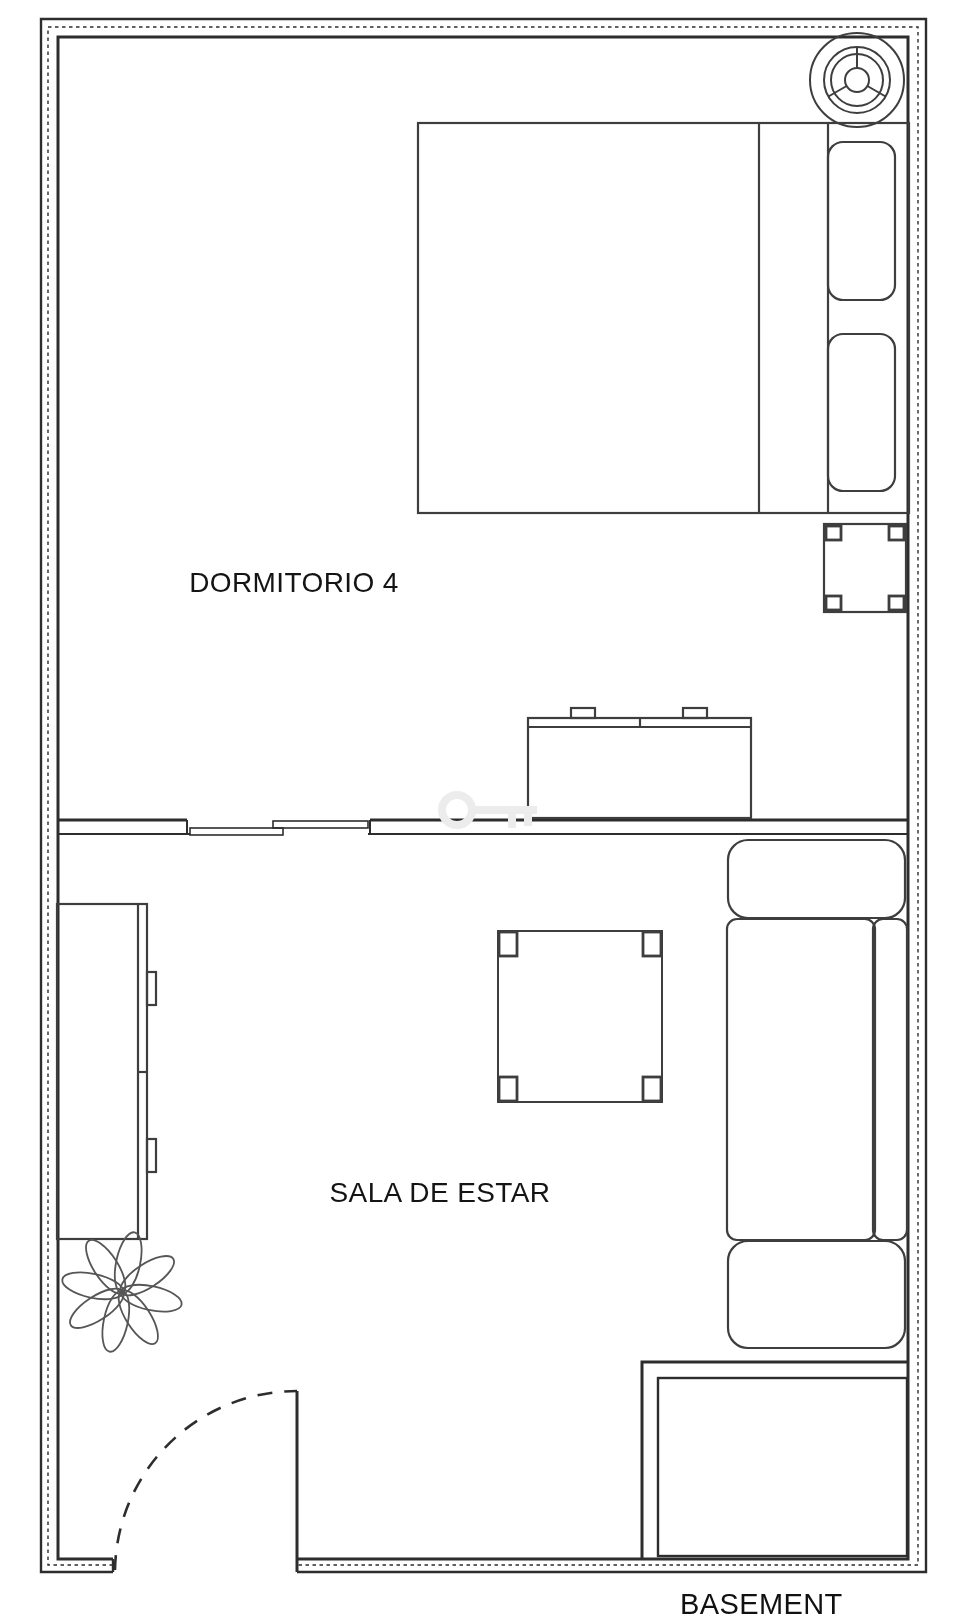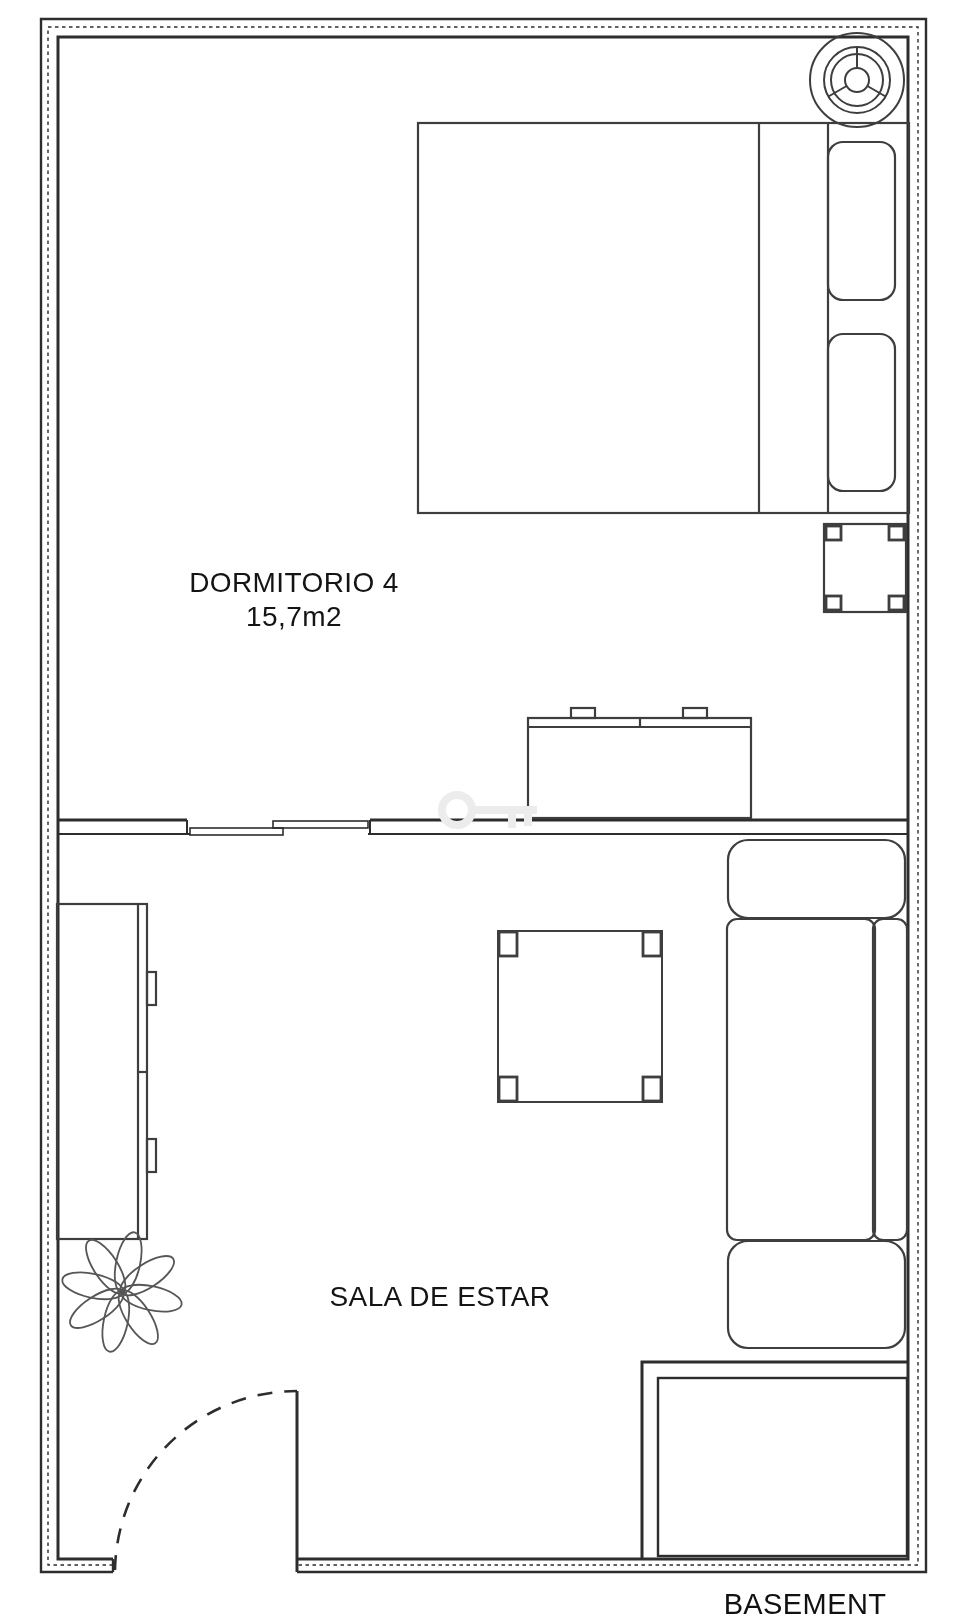--- a/index.html
+++ b/index.html
@@ -16,21 +16,21 @@
     position:absolute;
     text-align:center;
     color:#141414;
     font-size:28px;
     line-height:34px;
     letter-spacing:.4px;
     white-space:nowrap;
   }
   .floor-label{
     position:absolute;
-    text-align:center;
+    text-align:left;
     color:#111111;
     font-size:29px;
     letter-spacing:.4px;
     white-space:nowrap;
   }
 </style>
 </head>
 <body>
 
 <div class="canvas">
@@ -147,22 +147,21 @@
 
     <g fill="none" stroke="#ececec" stroke-width="8">
       <circle cx="457" cy="810" r="15"></circle>
       <path d="M 472 810 L 537 810"></path>
       <path d="M 512 813 L 512 828 M 528 813 L 528 826"></path>
     </g>
   </svg>
 
   <div class="room-label" style="left:164px;top:566px;width:260px;">
     <div>DORMITORIO 4</div>
-    <div>15,7m2</div>
   </div>
 
-  <div class="room-label" style="left:310px;top:1280px;width:260px;">
+  <div class="room-label" style="left:310px;top:1176px;width:260px;">
     <div>SALA DE ESTAR</div>
   </div>
 
   <div class="floor-label" style="left:680px;top:1588px;width:250px;">BASEMENT</div>
 
 </div>
 
 </body></html>

